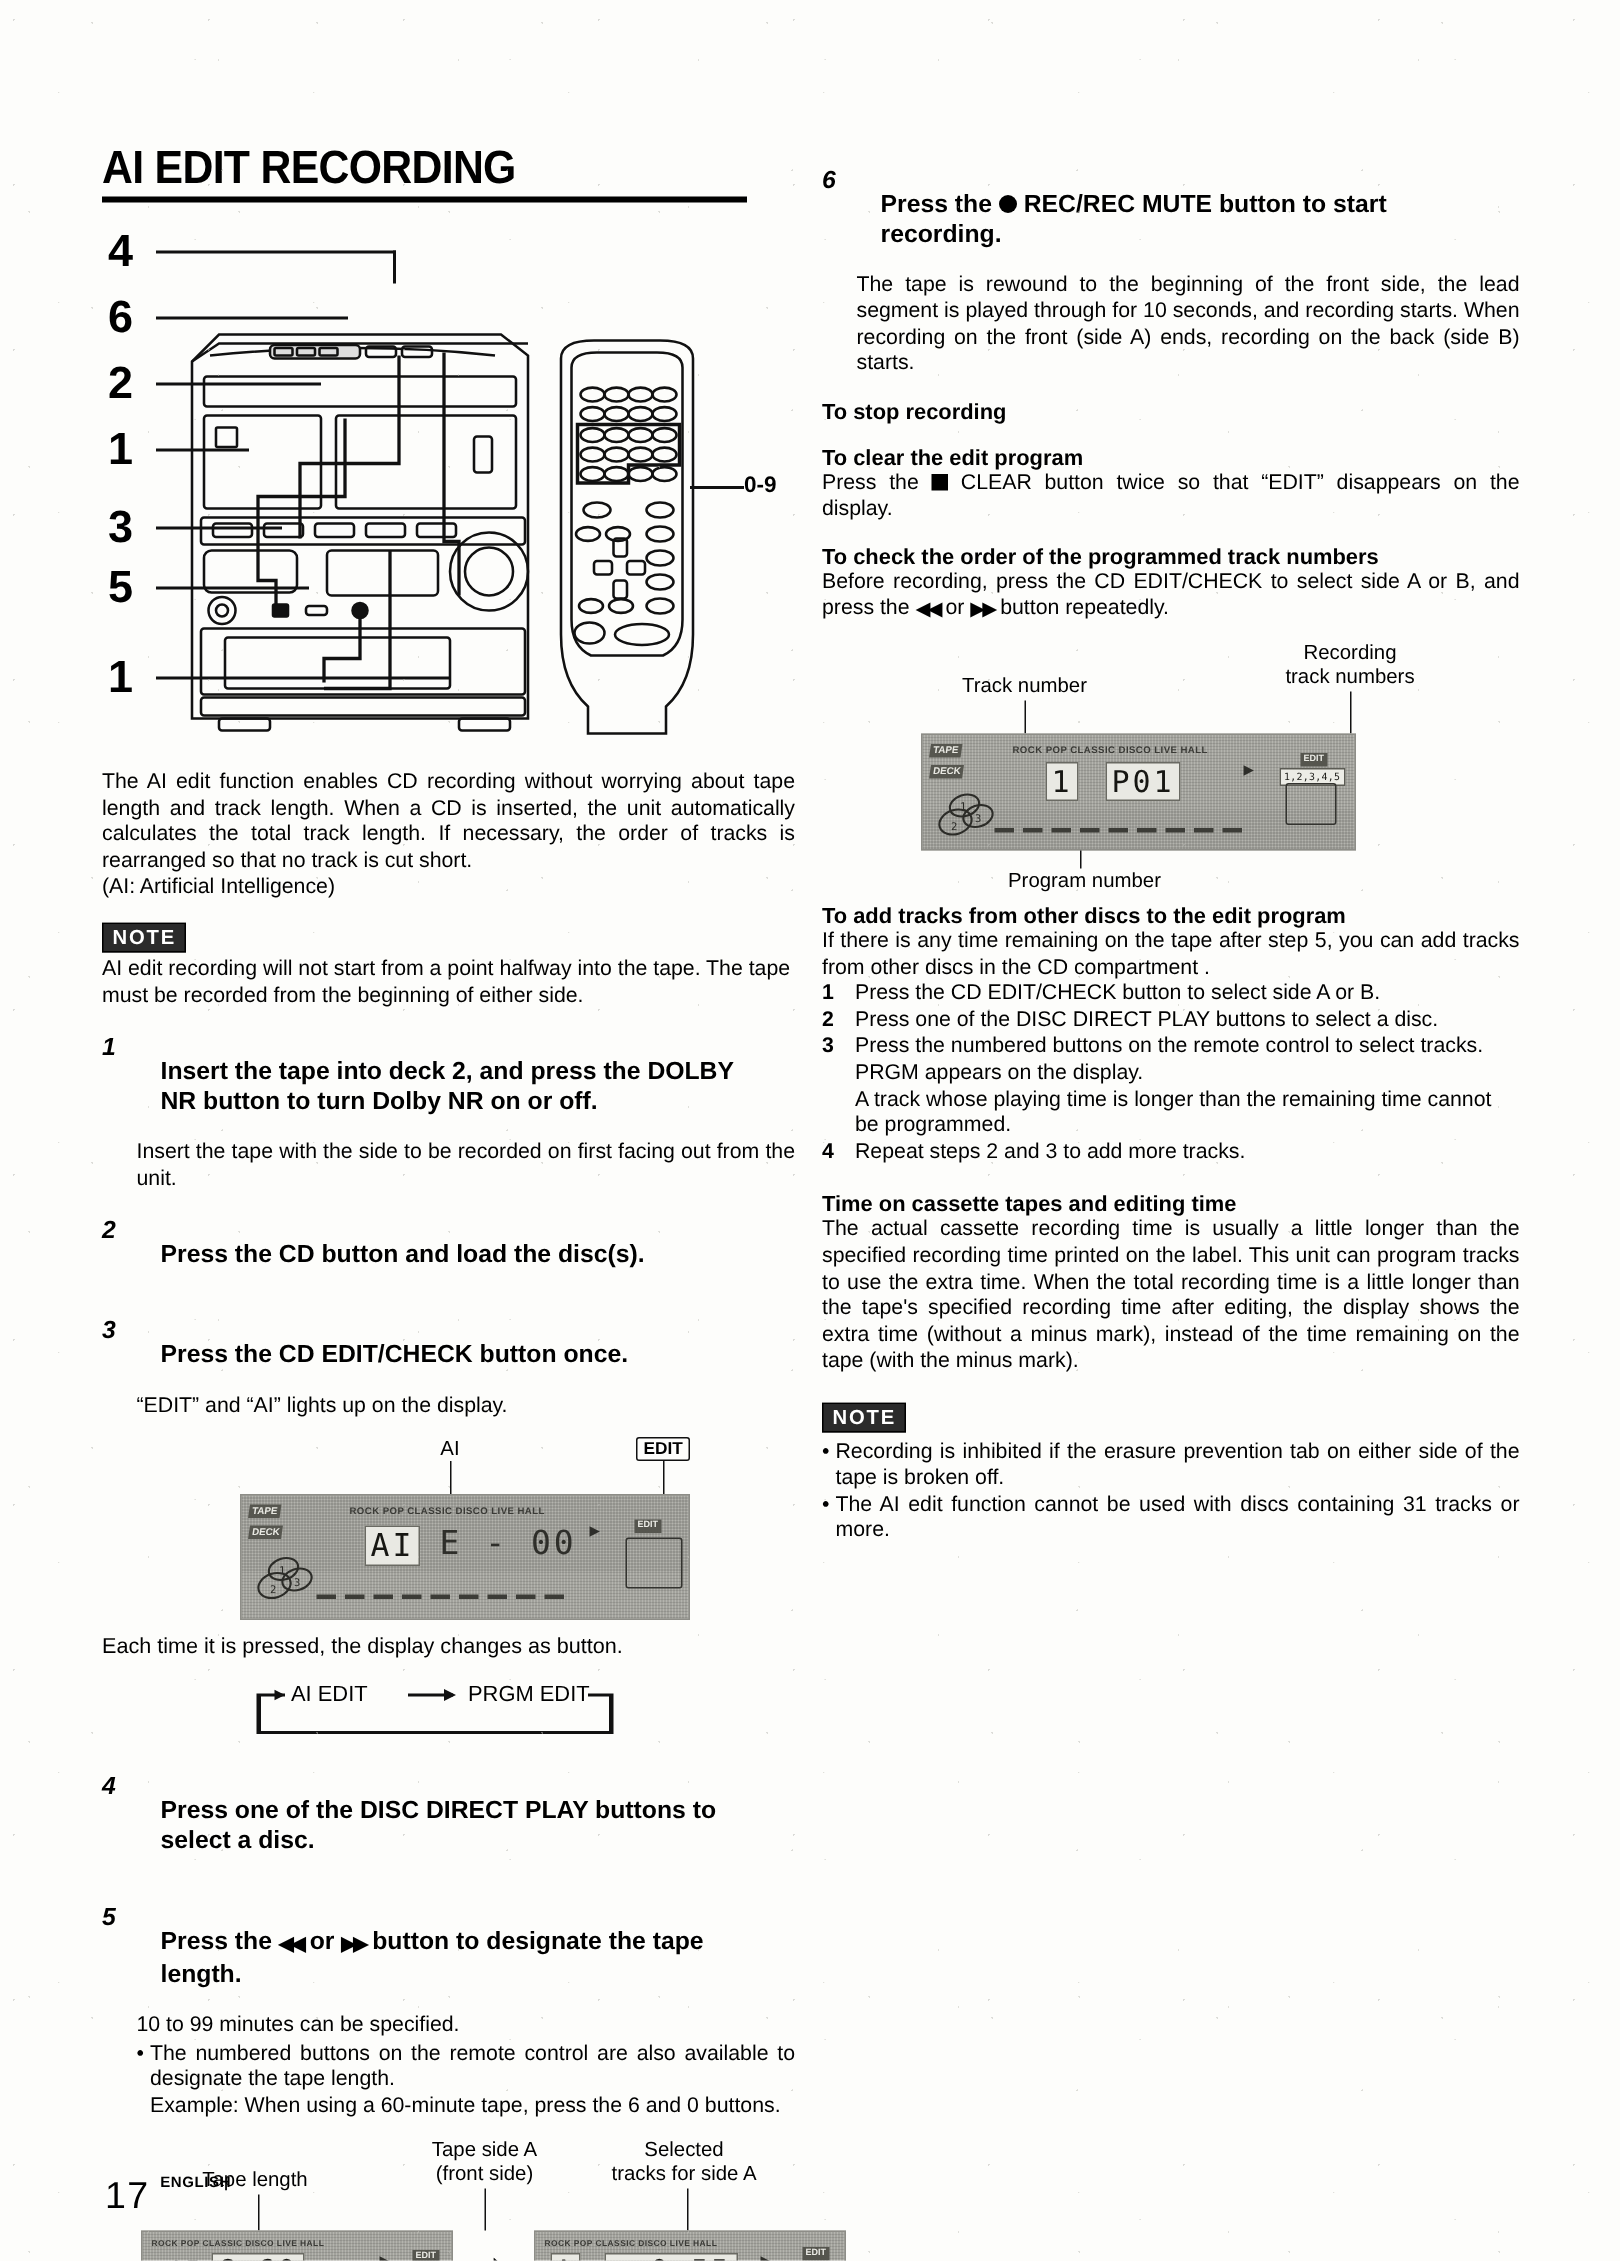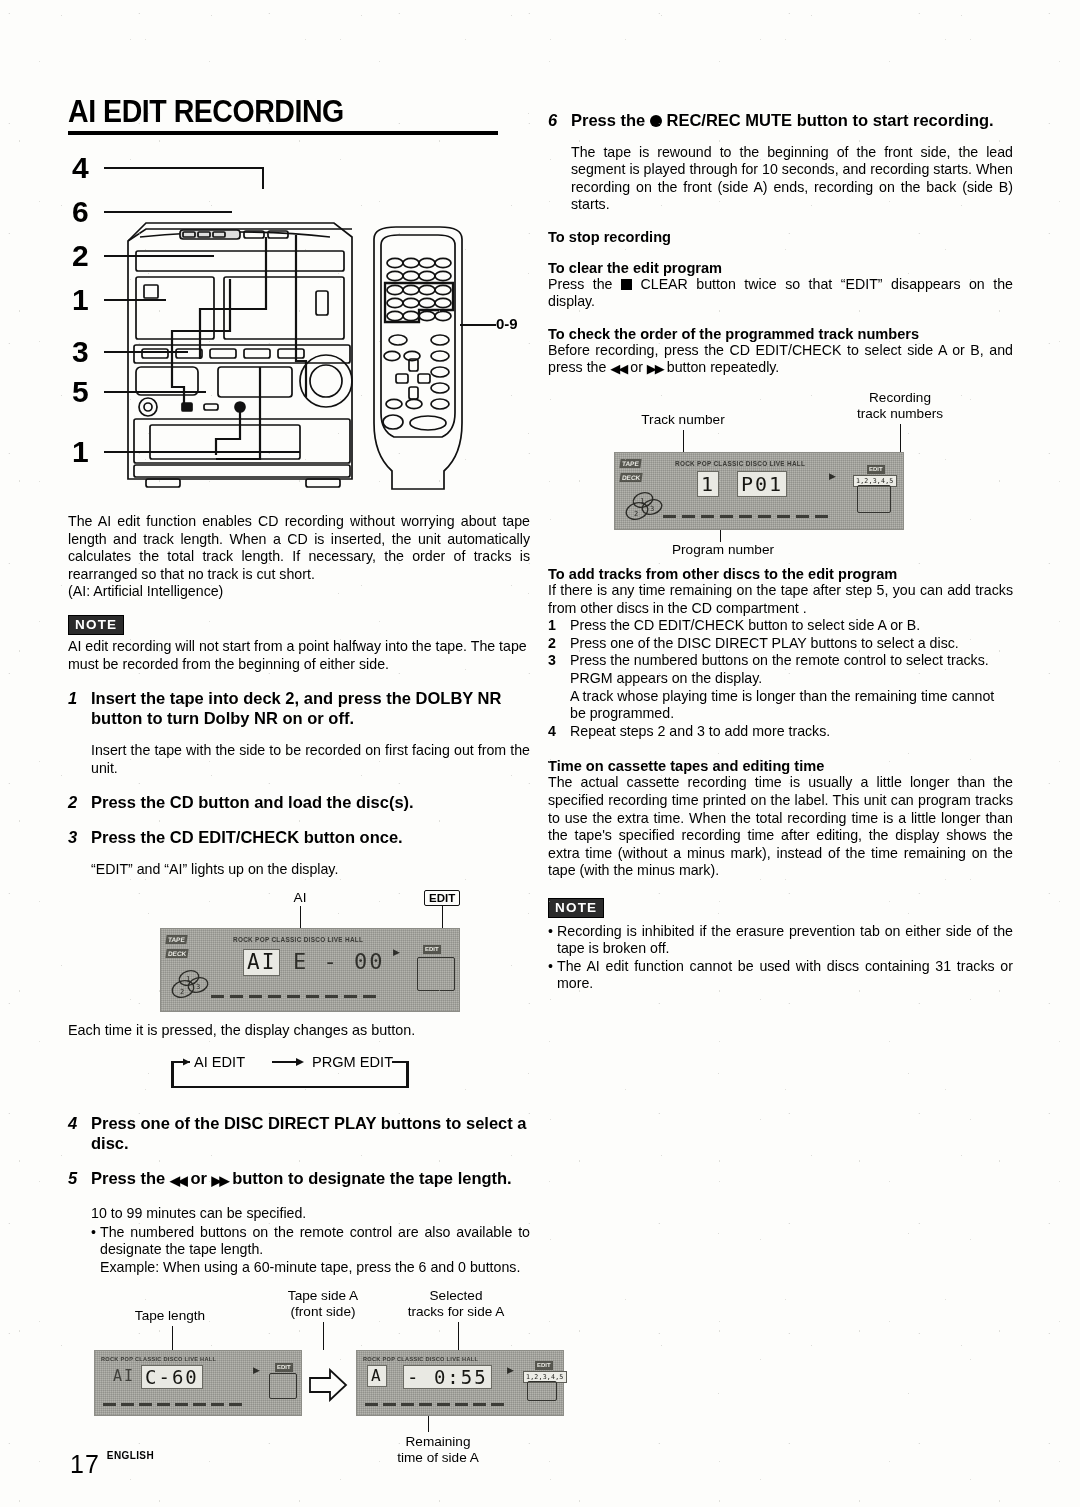--- a/index.html
+++ b/index.html
@@ -72,21 +72,21 @@
   }
 
   
   .step { display: flex; margin-top: 15px; }
   .step-num {
     font-size: 16.5px; font-weight: bold; font-style: italic;
     width: 23px; flex: 0 0 23px; line-height: 20px;
   }
   .step-body { flex: 1 1 auto; }
   .step-head {
-    font-size: 16.5px; font-weight: bold; line-height: 20px; margin: 0;
+    font-size: 16.5px; font-weight: bold; line-height: 20px; margin: 16px;
   }
   .step-sub { font-size: 14.2px; line-height: 17.4px; margin: 14px 0 0 0; text-align: justify; }
   .step-sub.tight { text-align: left; }
   .bullet-line { display: flex; font-size: 14.2px; line-height: 17.4px; }
   .bullet-line .b { width: 9px; flex: 0 0 9px; }
 
   .sec-head { font-size: 14.6px; font-weight: bold; margin: 15px 0 0 0; }
   .sec-body { font-size: 14.2px; line-height: 17.6px; margin: 0; text-align: justify; }
   .num-list { margin: 0; }
   .num-row { display: flex; font-size: 14.2px; line-height: 17.6px; }

